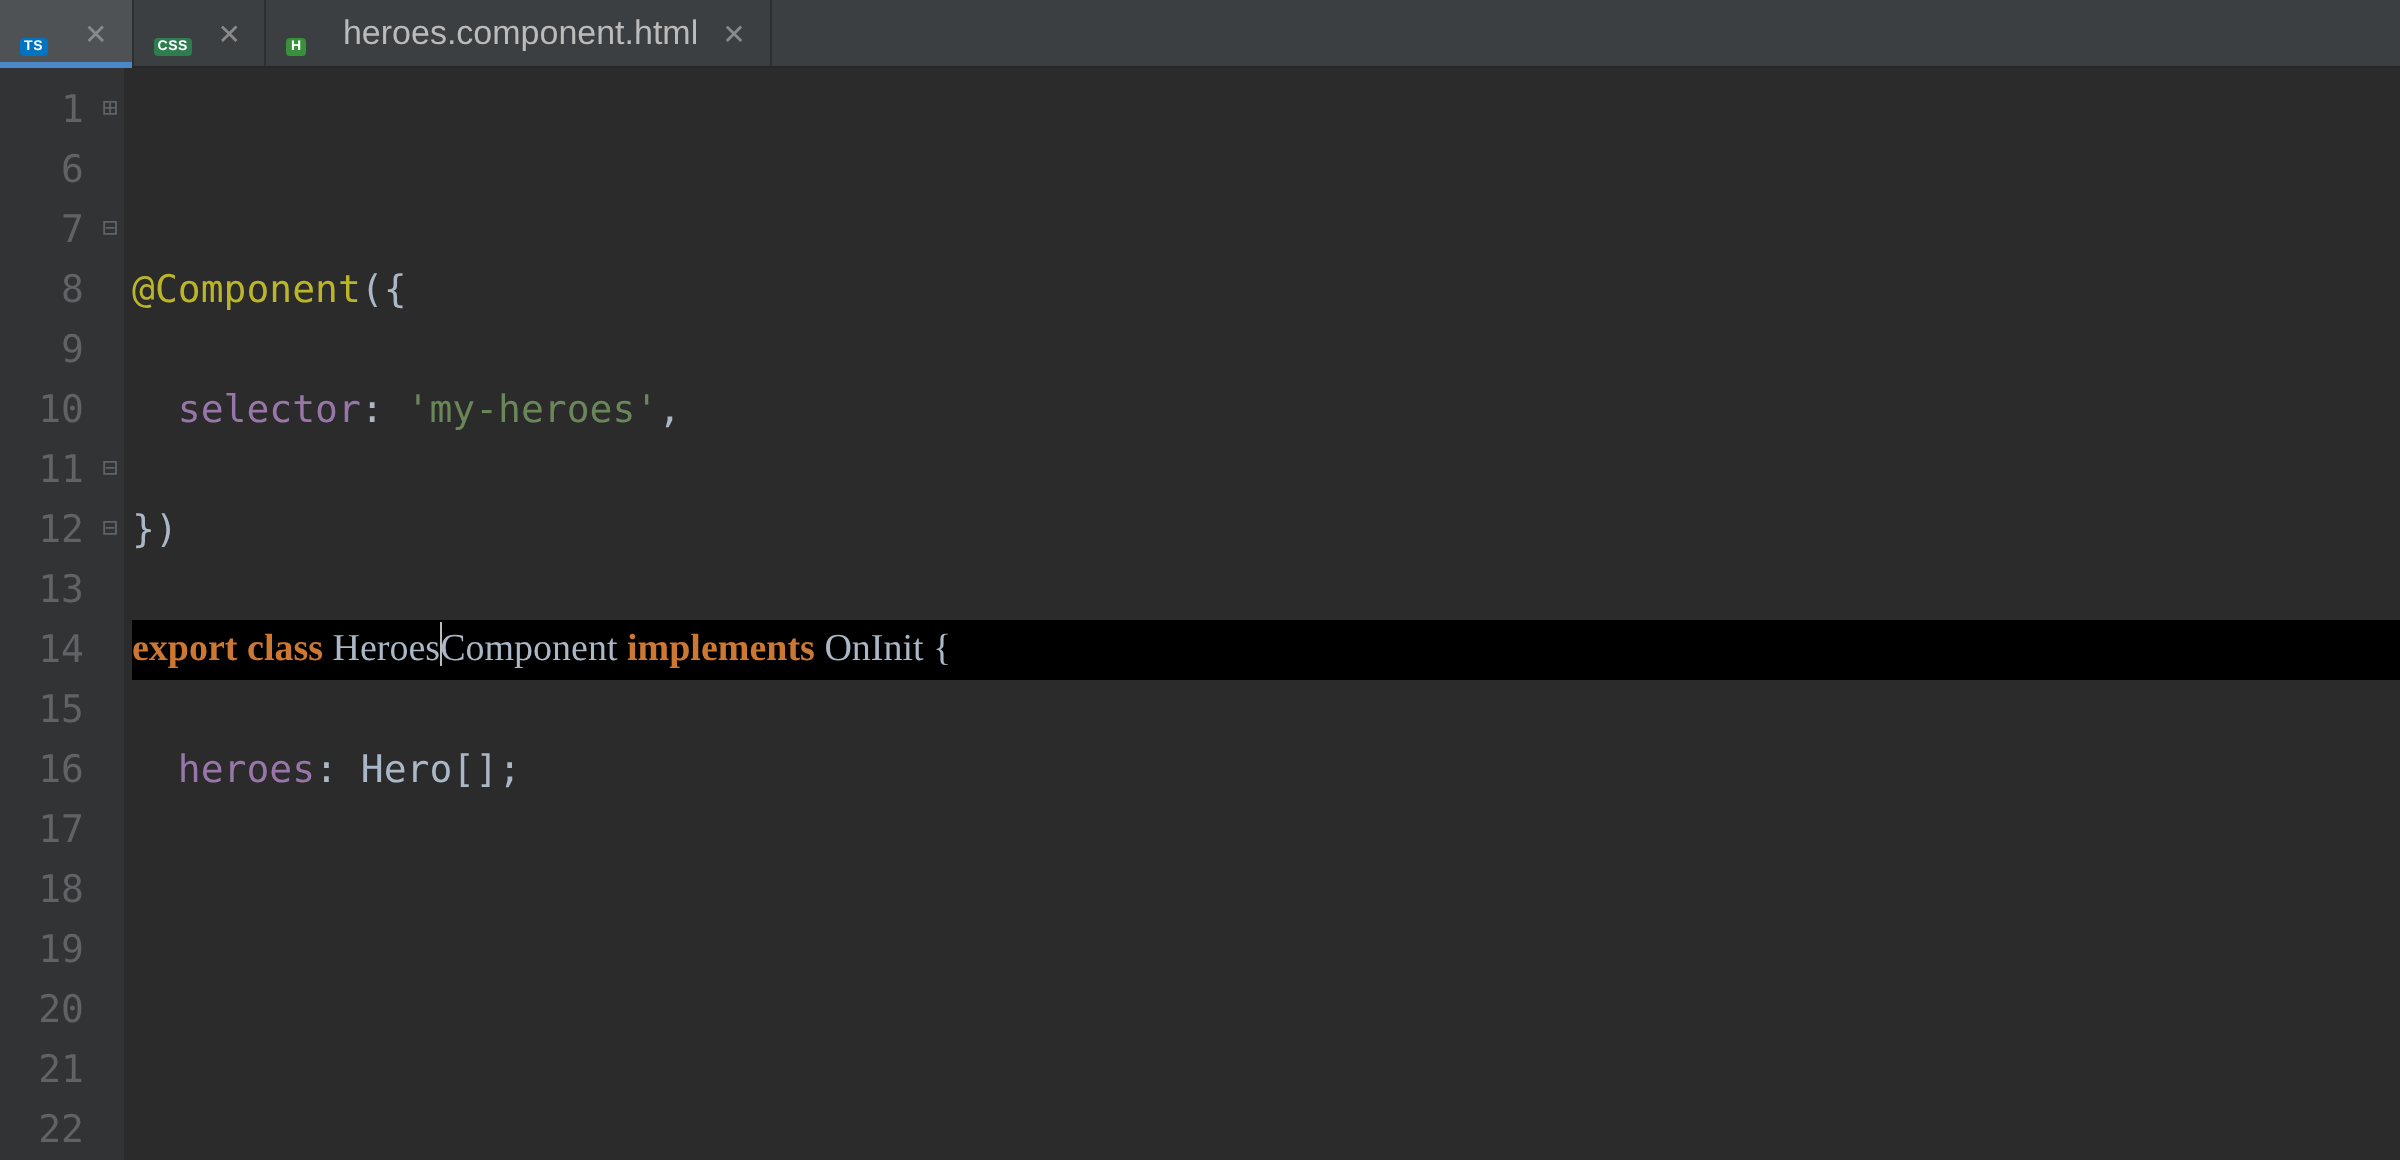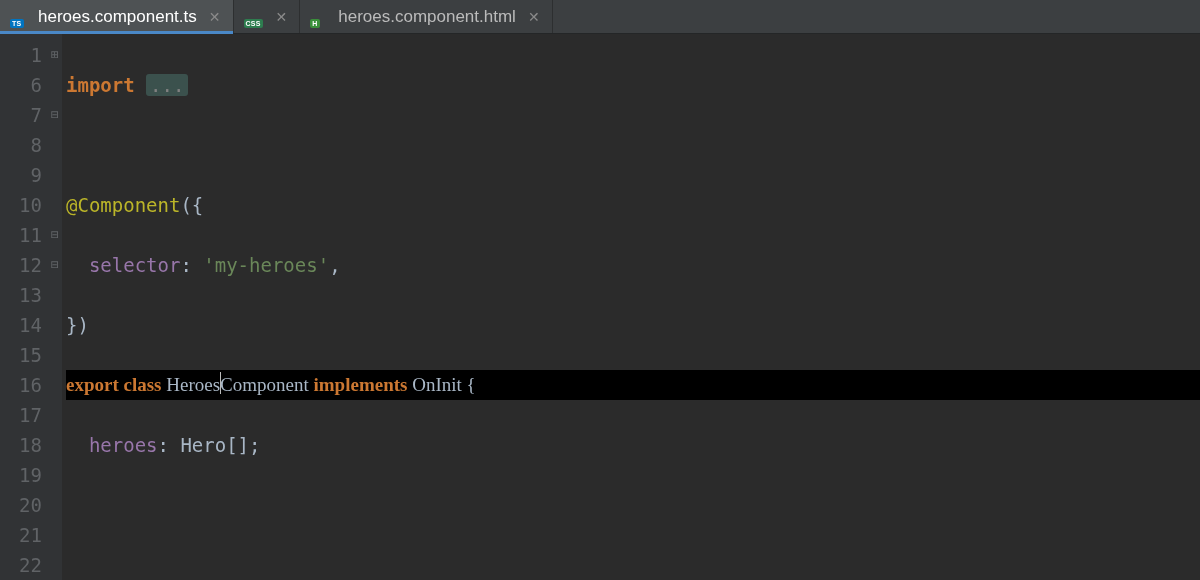--- a/index.html
+++ b/index.html
@@ -29,21 +29,20 @@
   .type { color: #a9b7c6; }
   .fold-bg { background: #3b514d; border-radius: 3px; padding: 0 4px; color: #808080; }
   .cursor { display: inline-block; width: 1px; height: 22px; background: #bbbbbb; vertical-align: -3px; margin: 0 -0.5px; }
 </style>
 </head>
 <body>
 
 <div class="tabs">
   <div class="tab active">
     <span class="ico"><span class="ico-page"></span><span class="ico-badge ico-ts">TS</span></span>
-    <span>heroes.component.ts</span>
     <span class="close">✕</span>
   </div>
   <div class="tab">
     <span class="ico"><span class="ico-page"></span><span class="ico-badge ico-css">CSS</span></span>
     <span class="close">✕</span>
   </div>
   <div class="tab">
     <span class="ico"><span class="ico-page"></span><span class="ico-badge ico-html">H</span></span>
     <span>heroes.component.html</span>
     <span class="close">✕</span>
@@ -85,21 +84,20 @@
     <div class="fm"></div>
     <div class="fm"></div>
     <div class="fm"></div>
     <div class="fm"></div>
     <div class="fm"></div>
     <div class="fm"></div>
     <div class="fm"></div>
     <div class="fm"></div>
   </div>
   <div class="code">
-<div class="ln"><span class="kw">import</span> <span class="fold-bg">...</span></div>
 <div class="ln"></div>
 <div class="ln"><span class="dec">@Component</span><span>({</span></div>
 <div class="ln">  <span class="prop">selector</span><span>: </span><span class="str">'my-heroes'</span><span>,</span></div>
 <div class="ln"><span>})</span></div>
 <div class="ln hl-line"><span class="kw">export</span> <span class="kw">class</span> <span class="type">Heroes</span><span class="cursor"></span><span class="type">Component</span> <span class="kw">implements</span> <span class="type">OnInit</span><span> {</span></div>
 <div class="ln">  <span class="prop">heroes</span><span>: </span><span class="type">Hero[]</span><span>;</span></div>
 
 
 
 

